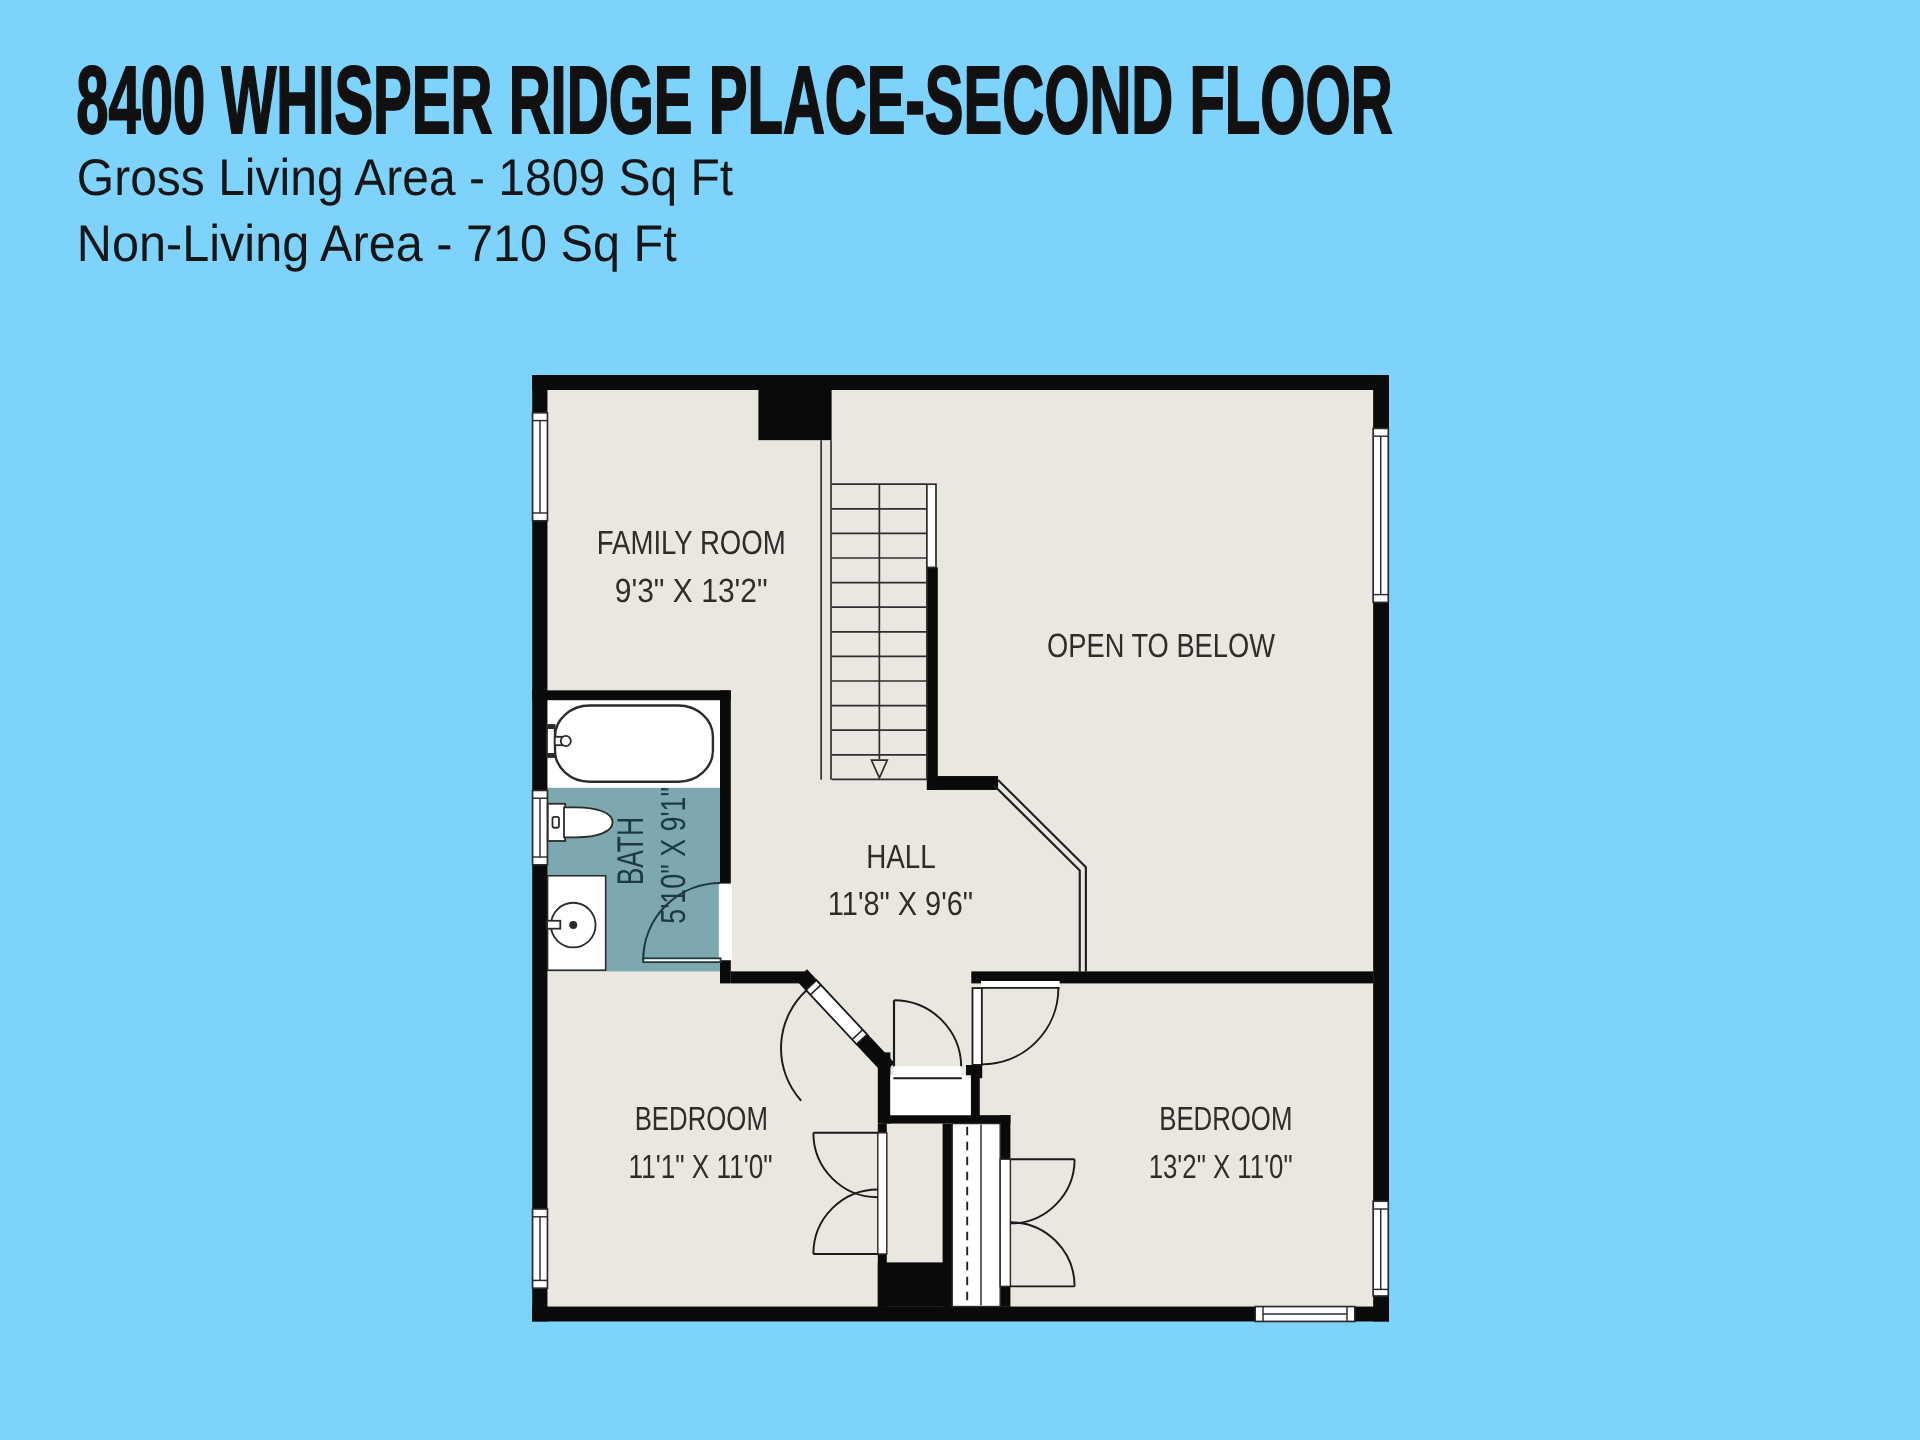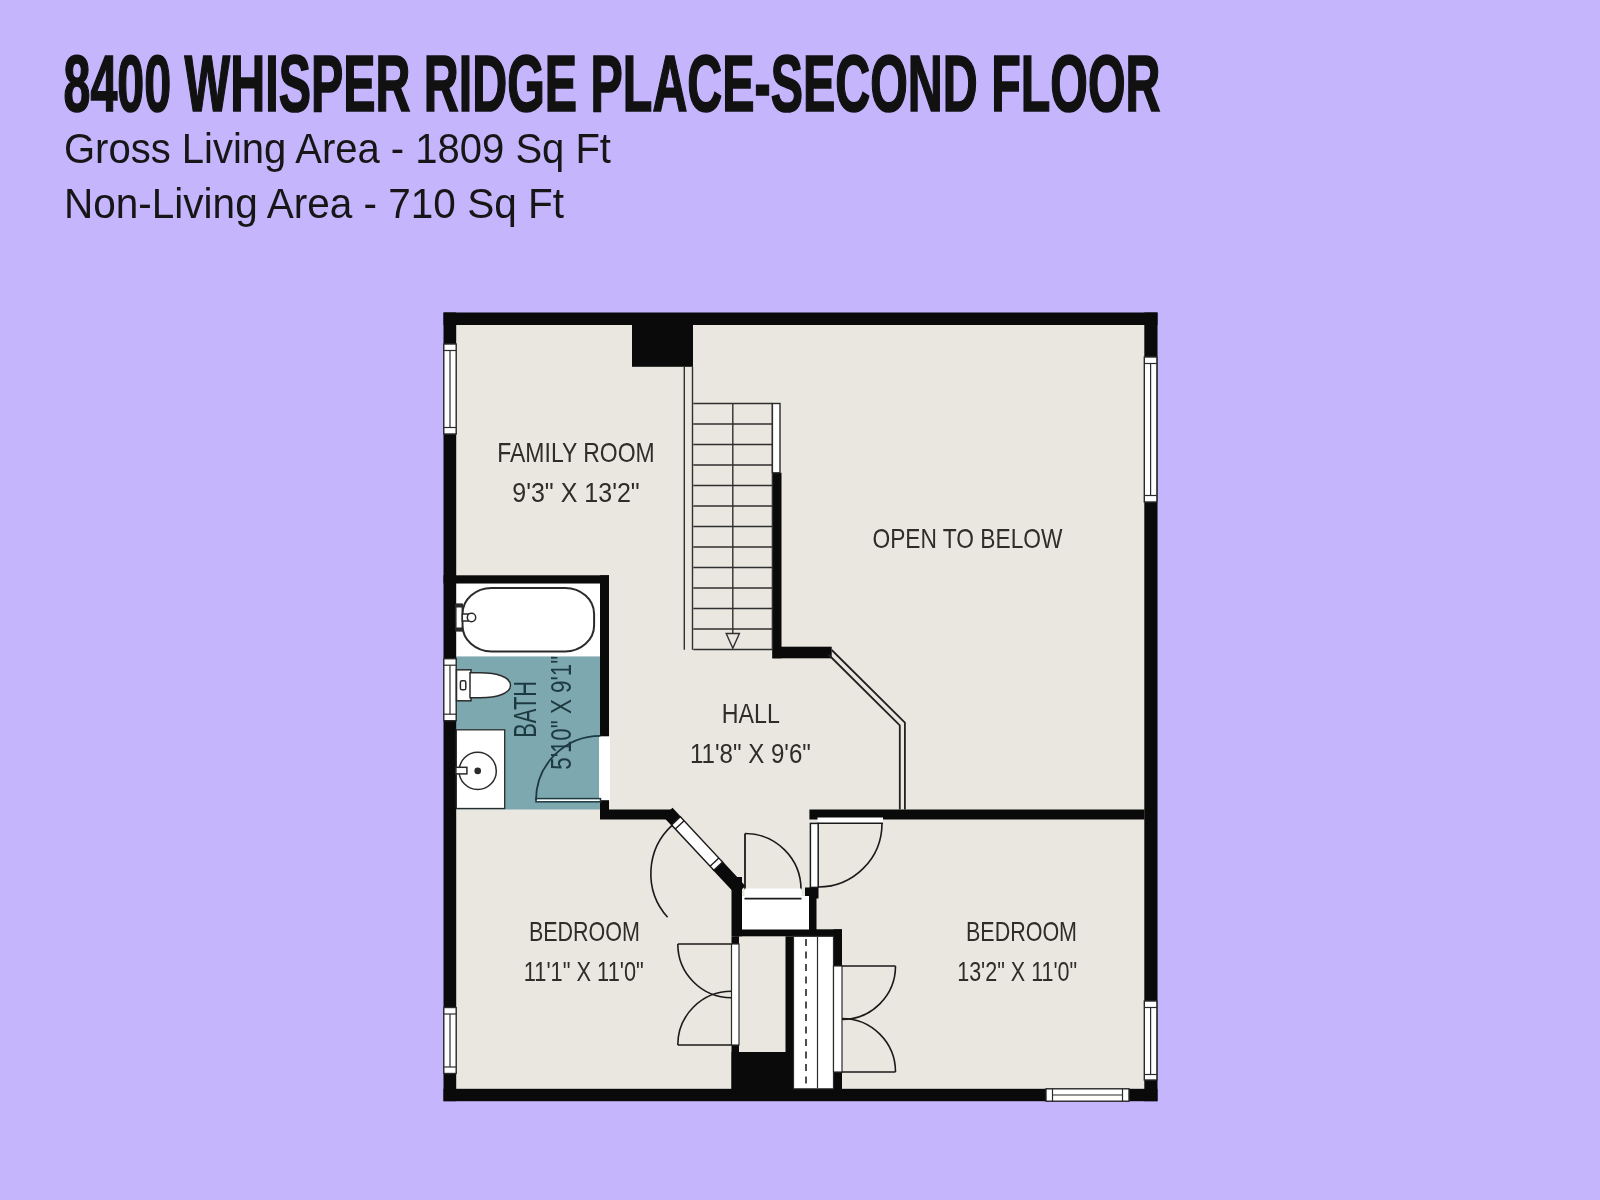--- a/index.html
+++ b/index.html
@@ -1,16 +1,16 @@
 <!DOCTYPE html>
 <html><head>
 <meta charset="utf-8">
 <style>
   html,body{margin:0;padding:0;background:#ffffff;}
-  #page{width:1600px;height:1200px;position:relative;background:#c4b5fd;overflow:hidden;}
+  #page{width:1600px;height:1200px;position:relative;background:#7dd3fc;overflow:hidden;}
   svg{position:absolute;top:0;left:0;}
   text{font-family:"Liberation Sans", sans-serif;}
 </style>
 </head>
 <body>
 <div id="page">
 <svg width="1600" height="1200" viewBox="0 0 1600 1200">
 
   <text x="63.5" y="110.5" font-size="80" font-weight="bold" fill="#111111" stroke="#111111" stroke-width="1.7" textLength="1097" lengthAdjust="spacingAndGlyphs">8400 WHISPER RIDGE PLACE-SECOND FLOOR</text>
 

